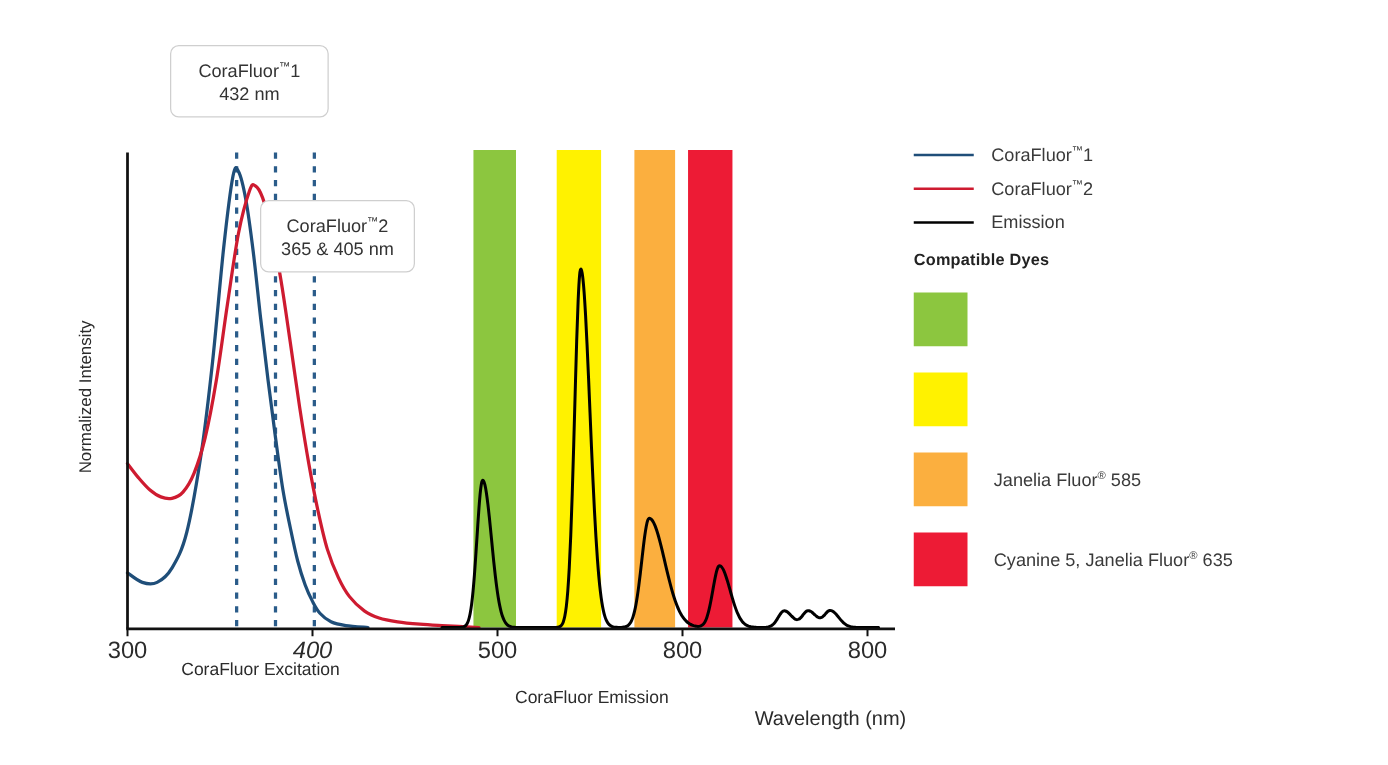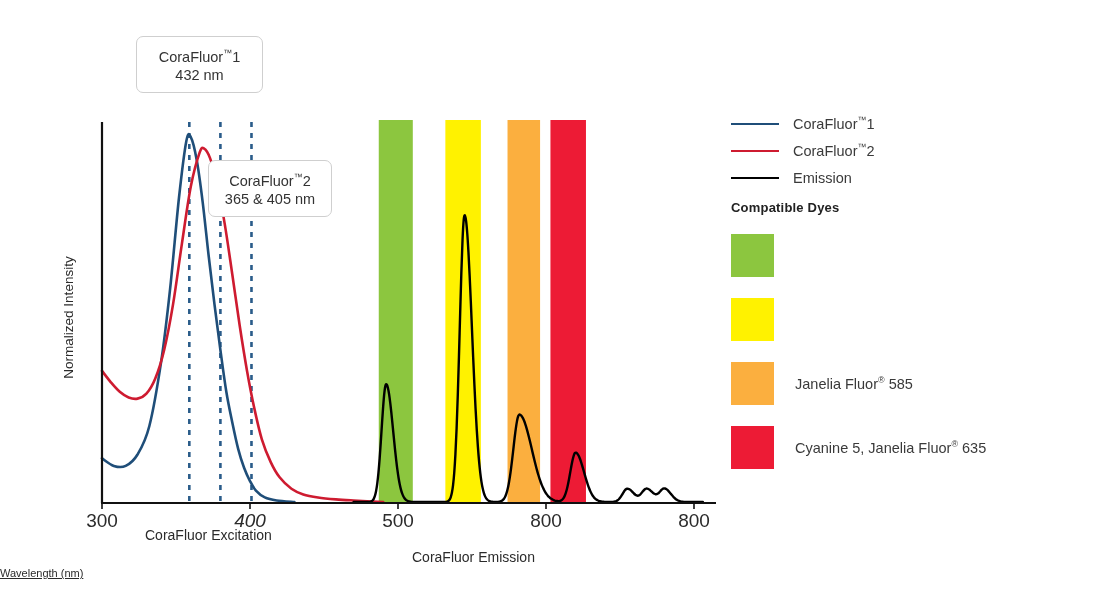--- a/index.html
+++ b/index.html
@@ -26,22 +26,22 @@
   
   .axis-tick{
     position:absolute;font-size:19px;color:#2b2b2b;
     text-align:center;width:60px;
   }
   .axis-sub{
     position:absolute;font-size:14px;color:#2b2b2b;
     text-align:left;white-space:nowrap;
   }
   #xlabel{
-    position:absolute;left:0;top:567px;width:725px;text-align:left;
-    font-size:11px;color:#2b2b2b;text-decoration:underline;
+    position:absolute;left:0;top:567px;width:725px;text-align:right;
+    font-size:16px;color:#2b2b2b;
   }
   #ylabel{
     position:absolute;left:-22px;top:310px;width:180px;text-align:center;
     font-size:13.5px;color:#2b2b2b;
     transform:rotate(-90deg);transform-origin:center center;
   }
 
   
   #legend{position:absolute;left:731px;top:110px;width:370px;}
   .lg-row{display:flex;align-items:center;height:27px;}

